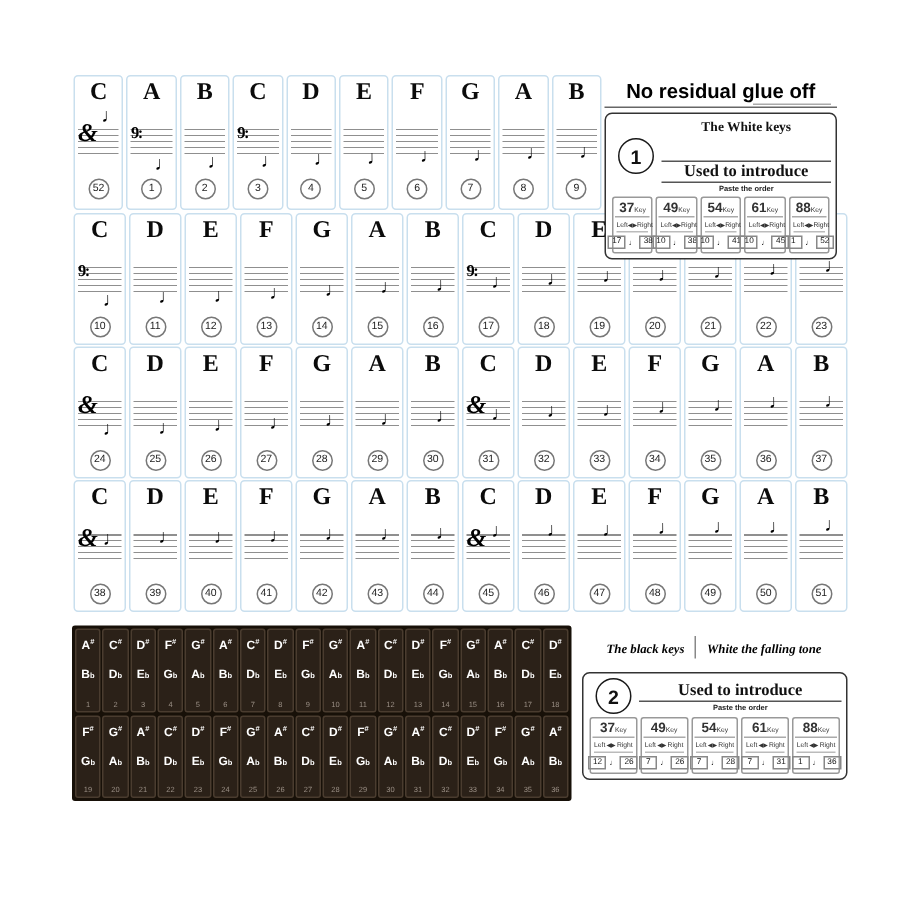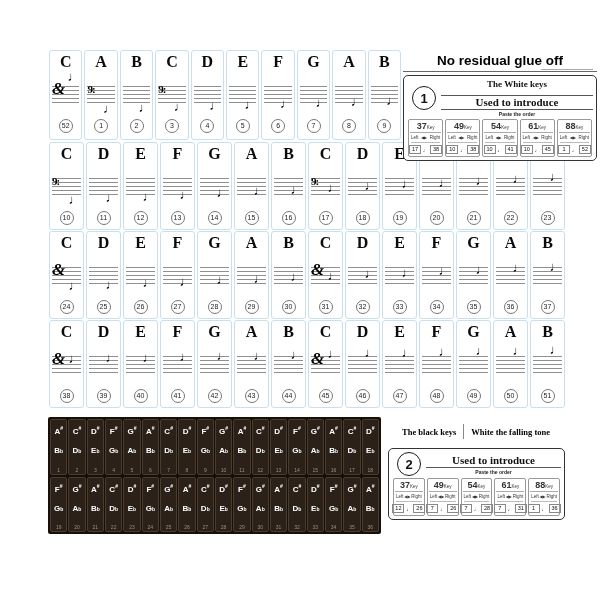--- a/index.html
+++ b/index.html
@@ -40,44 +40,44 @@
         color:#000;}
   .title-sub{height:1px;background:#aaa;width:52px;margin:1px 4px 1px auto;}
   .title-rule{height:1px;background:#666;margin:0 0 3px;}
   .infobox{border:1.5px solid #333;border-radius:5px;background:#fff;padding:3px;}
   .infobox-head{display:flex;align-items:center;margin-bottom:2px;}
   .badge{width:22px;height:22px;border:1.5px solid #1a1a1a;border-radius:50%;flex:0 0 22px;
         display:flex;align-items:center;justify-content:center;font-weight:bold;
         font-size:13px;margin:0 5px;}
   .headings{flex:1;text-align:center;}
   .hA{font-family:"Liberation Serif",serif;font-weight:bold;font-size:9px;
-        border-bottom:1px solid #555;padding-bottom:6px;}
+        border-bottom:1px solid #555;padding-bottom:18px;}
   .hB{font-family:"Liberation Serif",serif;font-weight:bold;font-size:11px;
         border-bottom:1px solid #555;padding-bottom:1px;}
   .hC{font-size:5px;font-weight:bold;color:#222;margin-top:1px;}
   .keytable{display:flex;}
   .keycol{flex:1;min-width:0;border:1px solid #999;border-radius:2px;margin:0 1px;
         padding:1px;text-align:center;background:#fff;}
   .keyhead{font-size:9px;font-weight:bold;border-bottom:1px solid #aaa;
         padding-bottom:1px;color:#333;}
   .keyhead .unit{font-size:4.5px;font-weight:normal;}
   .lr{display:flex;justify-content:space-between;align-items:center;font-size:4.5px;
         color:#333;padding:2px 1px 1px;}
   .lr .arrows{font-size:4px;letter-spacing:0;}
   .lr-rule{height:1px;background:#bbb;margin:1px 1px 2px;}
   .fromto{display:flex;justify-content:center;align-items:center;gap:2px;
         font-size:5.5px;padding-bottom:1px;}
   .numbox{border:1px solid #888;padding:0 1px;min-width:8px;line-height:7px;}
   .tinynote{font-size:5px;line-height:6px;}
   
   #blackhead{position:absolute;left:386px;top:424px;width:180px;display:flex;
         align-items:center;justify-content:center;gap:7px;
-        font-family:"Liberation Serif",serif;font-weight:bold;font-size:8.5px;color:#000;}
+        font-family:"Liberation Serif",serif;font-weight:bold;font-size:8.5px;color:#000;font-style:italic;}
   #blackhead .divider{width:1px;height:15px;background:#888;}
-  #info1{position:absolute;left:403px;top:53px;width:194px;}
+  #info1{position:absolute;left:403px;top:53px;width:155px;}
   #info2{position:absolute;left:388px;top:448px;width:177px;}
   #row1{left:48px;top:50px;width:354px;height:90px;}
   #row2{left:48px;top:142px;width:518px;height:88px;}
   #row3{left:48px;top:231px;width:518px;height:88px;}
   #row4{left:48px;top:320px;width:518px;height:88px;}
 </style>
 </head>
 <body>
 
 <div id="canvas">

